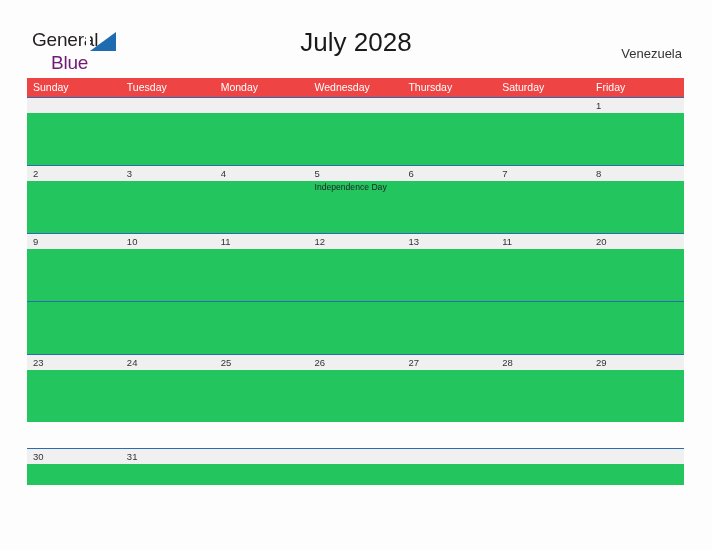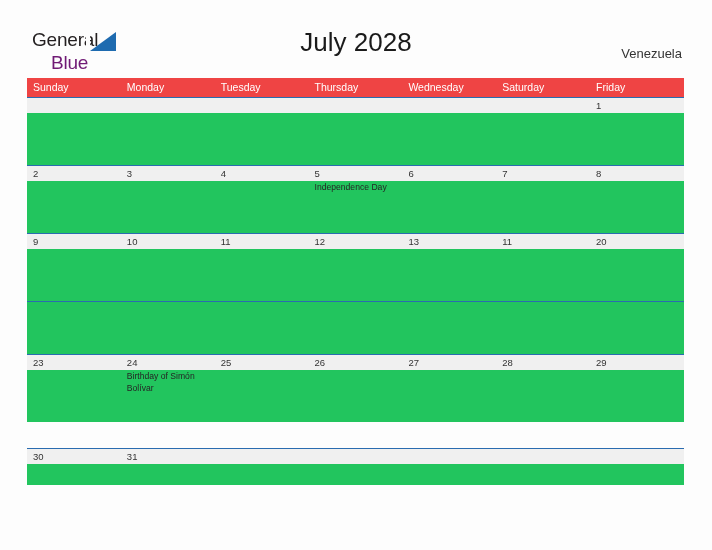--- a/index.html
+++ b/index.html
@@ -180,24 +180,24 @@
   <div class="month-title">July 2028</div>
 
   <div class="country">Venezuela</div>
 
 </div>
 
 <div class="calendar">
 
   <div class="weekday-row">
     <div class="weekday-cell">Sunday</div>
+    <div class="weekday-cell">Tuesday</div>
     <div class="weekday-cell">Monday</div>
-    <div class="weekday-cell">Tuesday</div>
+    <div class="weekday-cell">Wednesday</div>
     <div class="weekday-cell">Thursday</div>
-    <div class="weekday-cell">Wednesday</div>
     <div class="weekday-cell">Saturday</div>
     <div class="weekday-cell">Friday</div>
   </div>
 
   <div class="week-row">
     <div class="daynum-band">
       <div class="daynum-cell"></div>
       <div class="daynum-cell"></div>
       <div class="daynum-cell"></div>
       <div class="daynum-cell"></div>
@@ -275,21 +275,20 @@
       <div class="daynum-cell">23</div>
       <div class="daynum-cell">24</div>
       <div class="daynum-cell">25</div>
       <div class="daynum-cell">26</div>
       <div class="daynum-cell">27</div>
       <div class="daynum-cell">28</div>
       <div class="daynum-cell">29</div>
     </div>
     <div class="events-band">
       <div class="event-cell"></div>
-      <div class="event-cell">Birthday of Simón Bolívar</div>
       <div class="event-cell"></div>
       <div class="event-cell"></div>
       <div class="event-cell"></div>
       <div class="event-cell"></div>
       <div class="event-cell"></div>
     </div>
   </div>
 
   <div class="week-row last">
     <div class="daynum-band">

